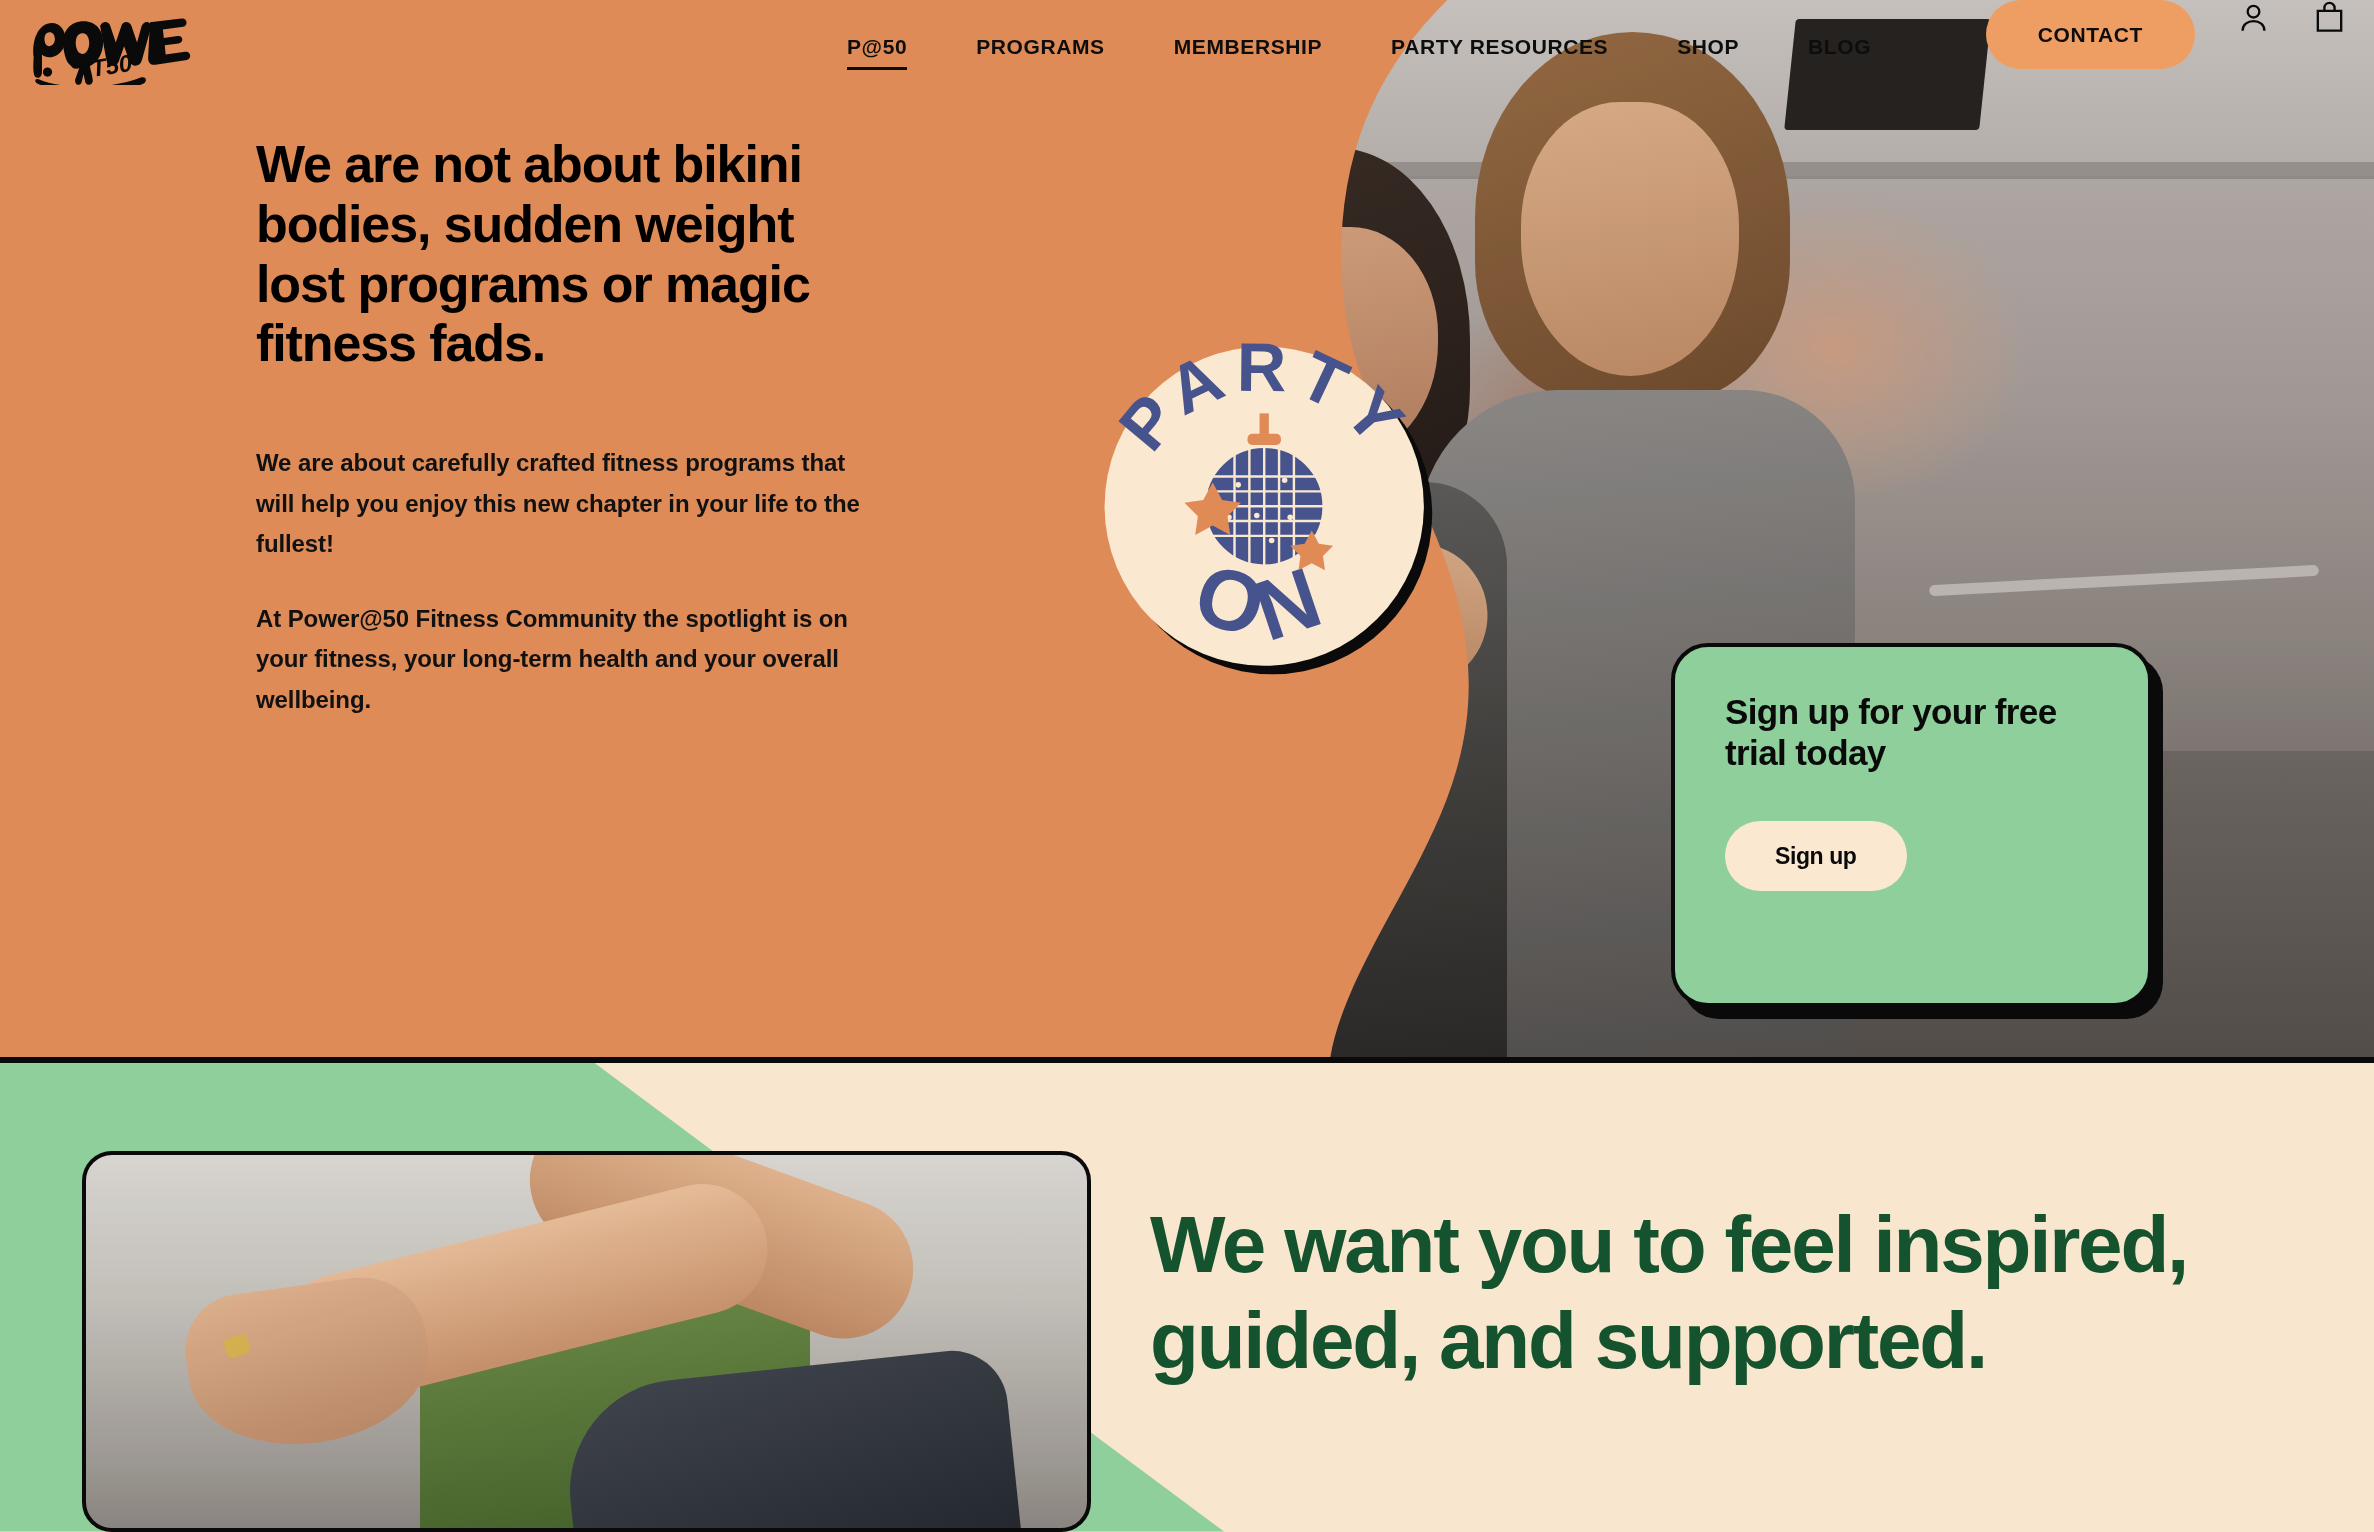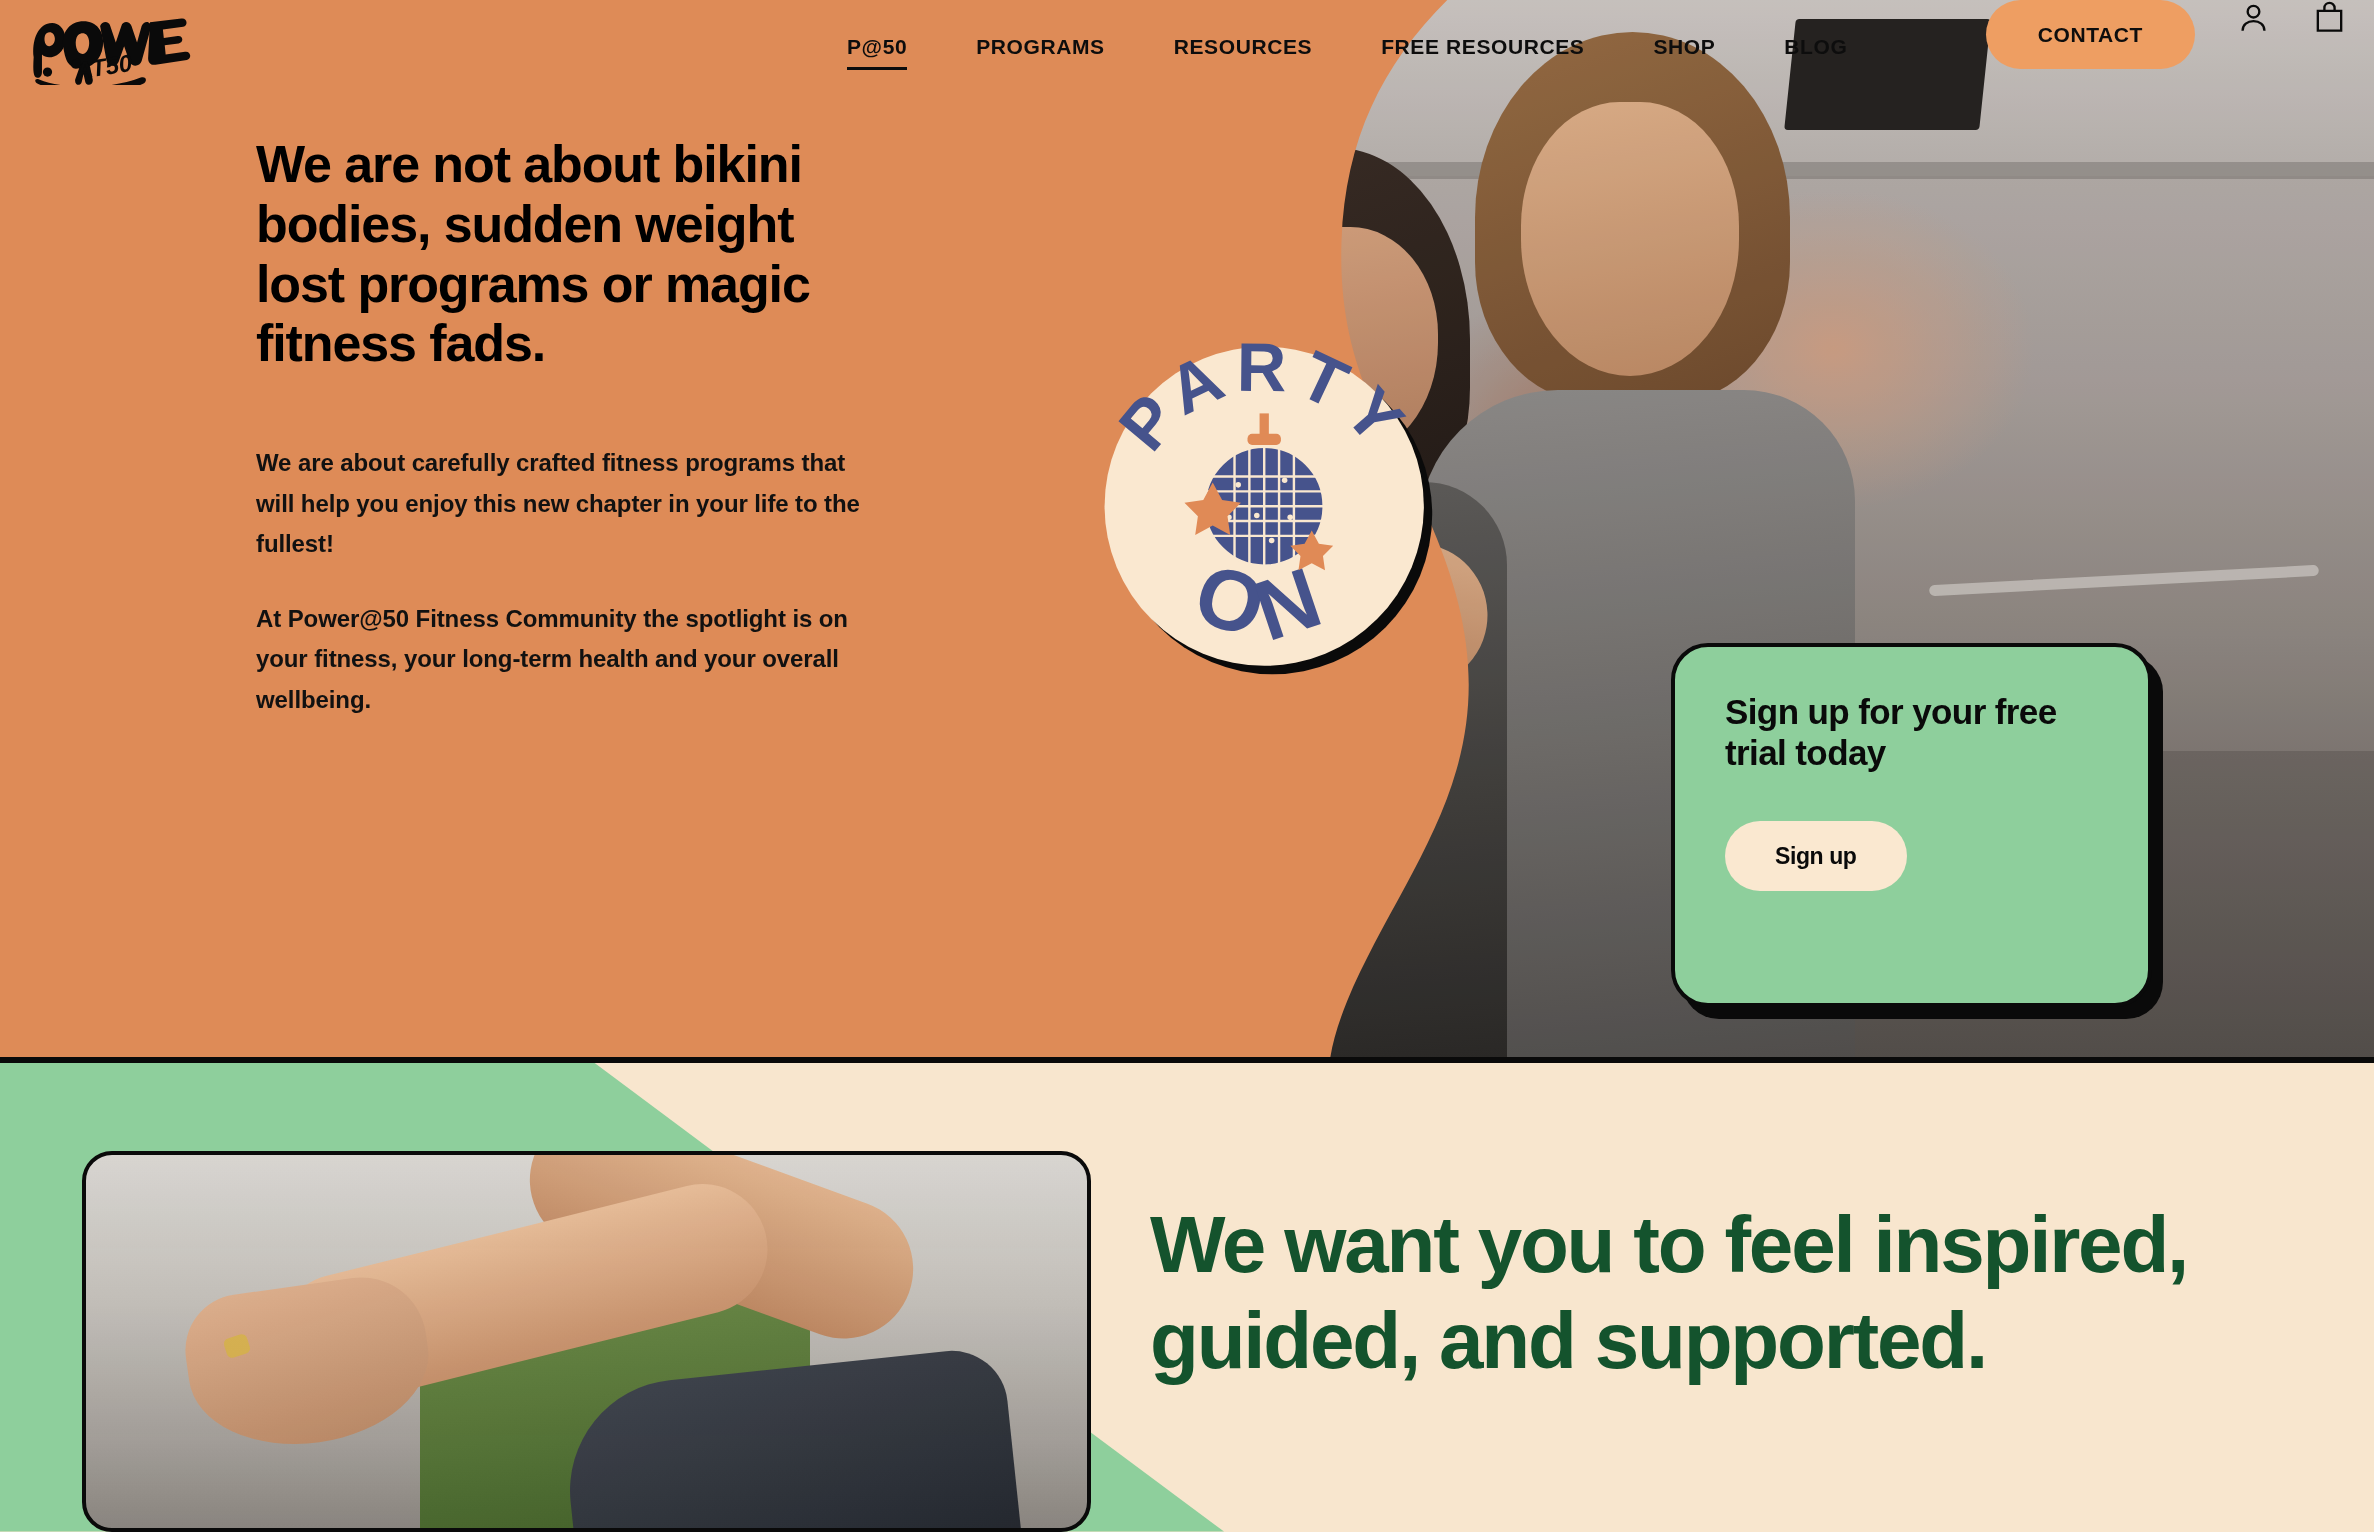--- a/index.html
+++ b/index.html
@@ -218,22 +218,22 @@
           <text x="57" y="72" font-family="Liberation Sans, sans-serif" font-size="26" font-weight="800" font-style="italic" fill="#0a0a0a" transform="rotate(-9 57 72)">AT50</text>
           <path d="M16,72 C40,82 90,84 126,70 C132,68 134,74 128,77
                    C92,91 42,88 15,77 C10,75 11,70 16,72 Z"></path>
         </g>
       </svg>
     </a>
 
     <div class="nav-links">
       <a class="nav-link active" href="#">P@50</a>
       <a class="nav-link" href="#">PROGRAMS</a>
-      <a class="nav-link" href="#">RESOURCES</a>
-      <a class="nav-link" href="#">FREE RESOURCES</a>
+      <a class="nav-link" href="#">MEMBERSHIP</a>
+      <a class="nav-link" href="#">PARTY RESOURCES</a>
       <a class="nav-link" href="#">SHOP</a>
       <a class="nav-link" href="#">BLOG</a>
     </div>
 
     <div class="nav-right">
       <button id="contact-btn">CONTACT</button>
       <svg class="nav-icon" viewBox="0 0 24 24" fill="none" stroke="#0a0a0a" stroke-width="1.6">
         <circle cx="12" cy="8" r="4"></circle>
         <path d="M4.5 21c0-4.1 3.4-6.5 7.5-6.5s7.5 2.4 7.5 6.5"></path>
       </svg>

